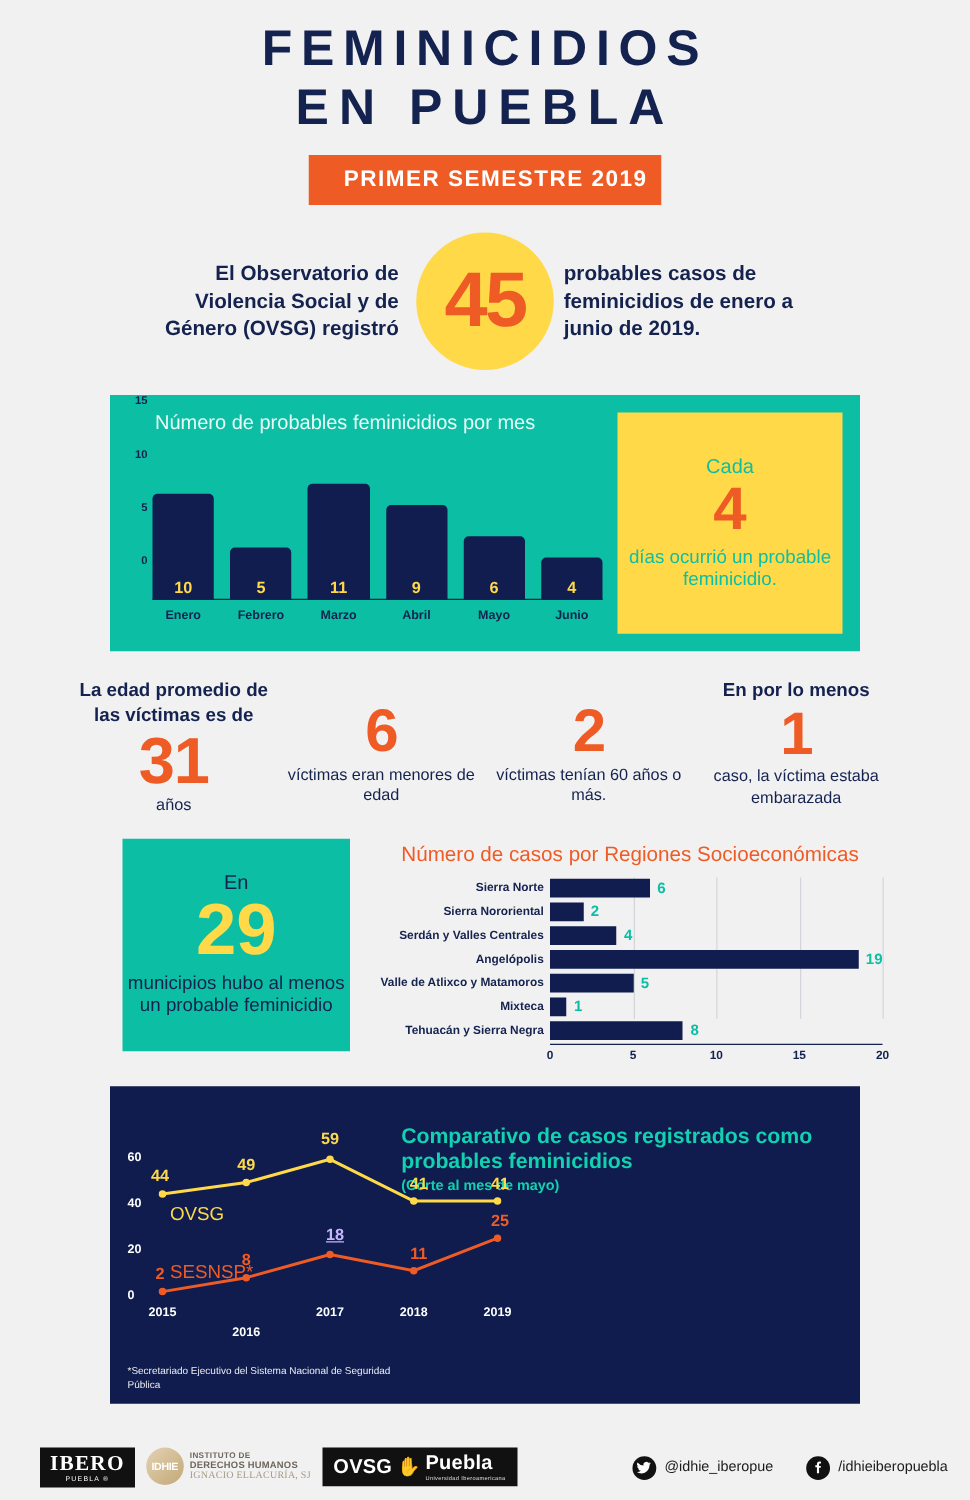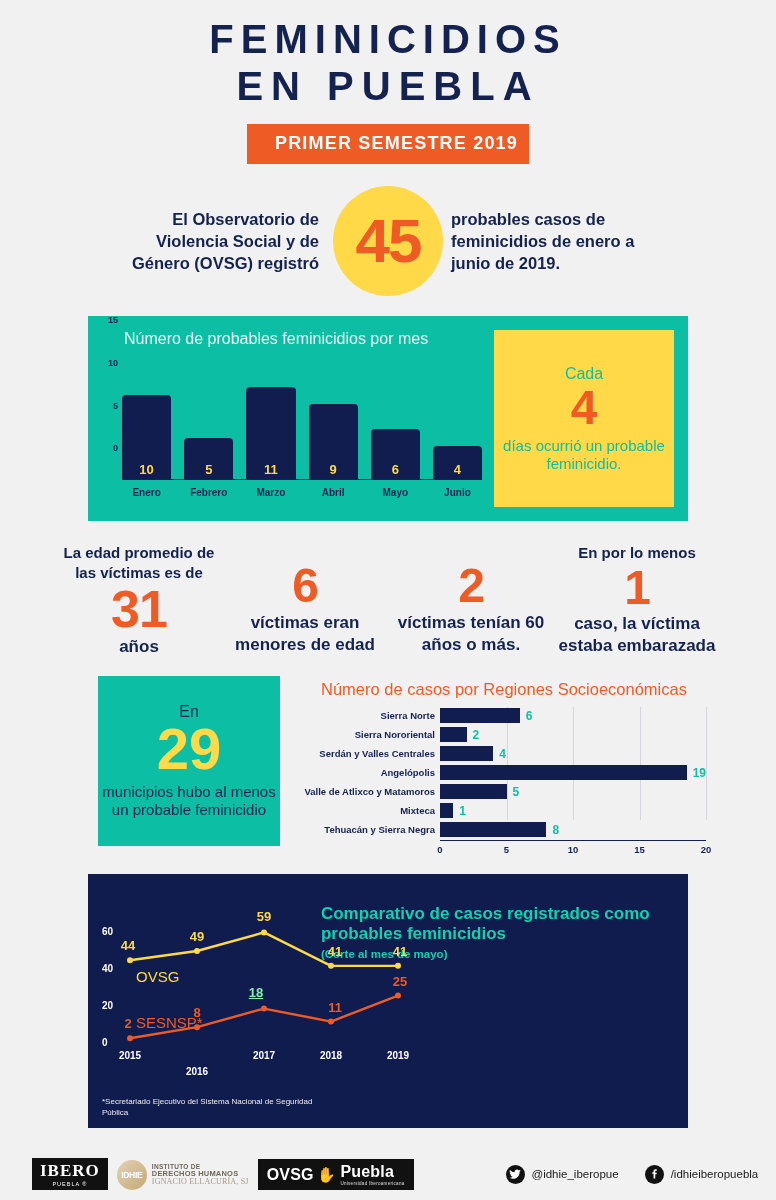--- a/index.html
+++ b/index.html
@@ -150,21 +150,21 @@
     display: flex;
     justify-content: center;
     align-items: flex-start;
     gap: 0;
     padding: 0 56px;
   }
   .stat { flex: 1 1 0; text-align: center; color: #14224f; }
   .stat .lead { font-size: 15px; font-weight: 700; line-height: 1.28; }
   .stat .big { color: #ef5b25; font-size: 52px; font-weight: 700; line-height: 1.05; letter-spacing: -1px; }
   .stat .big.small { font-size: 48px; }
-  .stat .sub { font-size: 17px; font-weight: 700; line-height: 1.28; }
+  .stat .sub { font-size: 13px; font-weight: 400; line-height: 1.28; }
   .stat.s1 { padding-top: 0; }
   .stat.s2, .stat.s3 { padding-top: 18px; }
 
   
   .regions {
     margin-top: 18px;
     display: flex;
     align-items: flex-start;
     padding: 0 70px 0 98px;
     gap: 22px;
@@ -233,21 +233,21 @@
   .comp-right { flex: 1 1 auto; padding: 30px 22px 0 8px; text-align: left; }
   .comp-title { color: #12d1b0; font-size: 17px; font-weight: 700; line-height: 1.2; }
   .comp-sub { color: #12d1b0; font-size: 11.5px; font-weight: 700; margin-top: 3px; }
   .comp-body { color: #eef2f7; font-size: 10.5px; line-height: 1.45; margin-top: 12px; }
 
   
   .footer {
     position: absolute; left: 0; bottom: 0; width: 776px; height: 52px;
     background: #f1f1f1; display: flex; align-items: center;
   }
-  .logos { display: flex; align-items: flex-end; gap: 9px; margin-left: 32px; }
+  .logos { display: flex; align-items: flex-start; gap: 9px; margin-left: 32px; }
   .logo-ibero {
     background: #111111; color: #ffffff; padding: 4px 8px 3px 8px; text-align: center;
   }
   .logo-ibero .l1 { font-size: 17px; font-weight: 700; letter-spacing: 1px; line-height: 1; font-family: "Liberation Serif", serif; }
   .logo-ibero .l2 { font-size: 5.5px; letter-spacing: 1px; margin-top: 2px; }
   .logo-idhie { display: flex; align-items: center; gap: 5px; }
   .idhie-oval {
     width: 30px; height: 30px; border-radius: 50%;
     background: linear-gradient(135deg,#e4d2b4,#c3a876);
     display: flex; align-items: center; justify-content: center;
@@ -482,21 +482,21 @@
           <div class="lx-tick" style="left: 233px; top: 160px;">2018</div>
           <div class="lx-tick" style="left: 300px; top: 160px;">2019</div>
           <div class="pt-label ovsg" style="color: rgb(255, 217, 72); left: 30px; top: 48.2857px;">44</div>
           <div class="pt-label ovsg" style="color: rgb(255, 217, 72); left: 99px; top: 39px;">49</div>
           <div class="pt-label ovsg" style="color: rgb(255, 217, 72); left: 166px; top: 18.4286px;">59</div>
           <div class="pt-label ovsg" style="color: rgb(255, 217, 72); left: 237px; top: 53.8571px;">41</div>
           <div class="pt-label ovsg" style="color: rgb(255, 217, 72); left: 302px; top: 53.8571px;">41</div>
           <div class="series-name ovsg" style="color: rgb(255, 217, 72); left: 38px; top: 78.2857px;">OVSG</div>
           <div class="pt-label ses" style="color: rgb(239, 91, 37); left: 30px; top: 126.286px;">2</div>
           <div class="pt-label ses" style="color: rgb(239, 91, 37); left: 99px; top: 115.143px;">8</div>
-          <div class="pt-label ses" style="color: #86efac; left: 158px; top: 94.5714px; text-decoration: underline;">18</div>
+          <div class="pt-label ses" style="color: #c4b5fd; left: 170px; top: 94.5714px; text-decoration: underline;">18</div>
           <div class="pt-label ses" style="color: rgb(239, 91, 37); left: 237px; top: 109.571px;">11</div>
           <div class="pt-label ses" style="color: rgb(239, 91, 37); left: 302px; top: 83.5714px;">25</div>
           <div class="series-name ses" style="color: rgb(239, 91, 37); left: 38px; top: 124.286px;">SESNSP*</div>
         </div>
       <div class="foot-note">*Secretariado Ejecutivo del Sistema Nacional de Seguridad Pública</div>
     </div>
     <div class="comp-right">
       <div class="comp-title">Comparativo de casos registrados como probables feminicidios</div>
       <div class="comp-sub">(Corte al mes de mayo)</div>
     </div>

